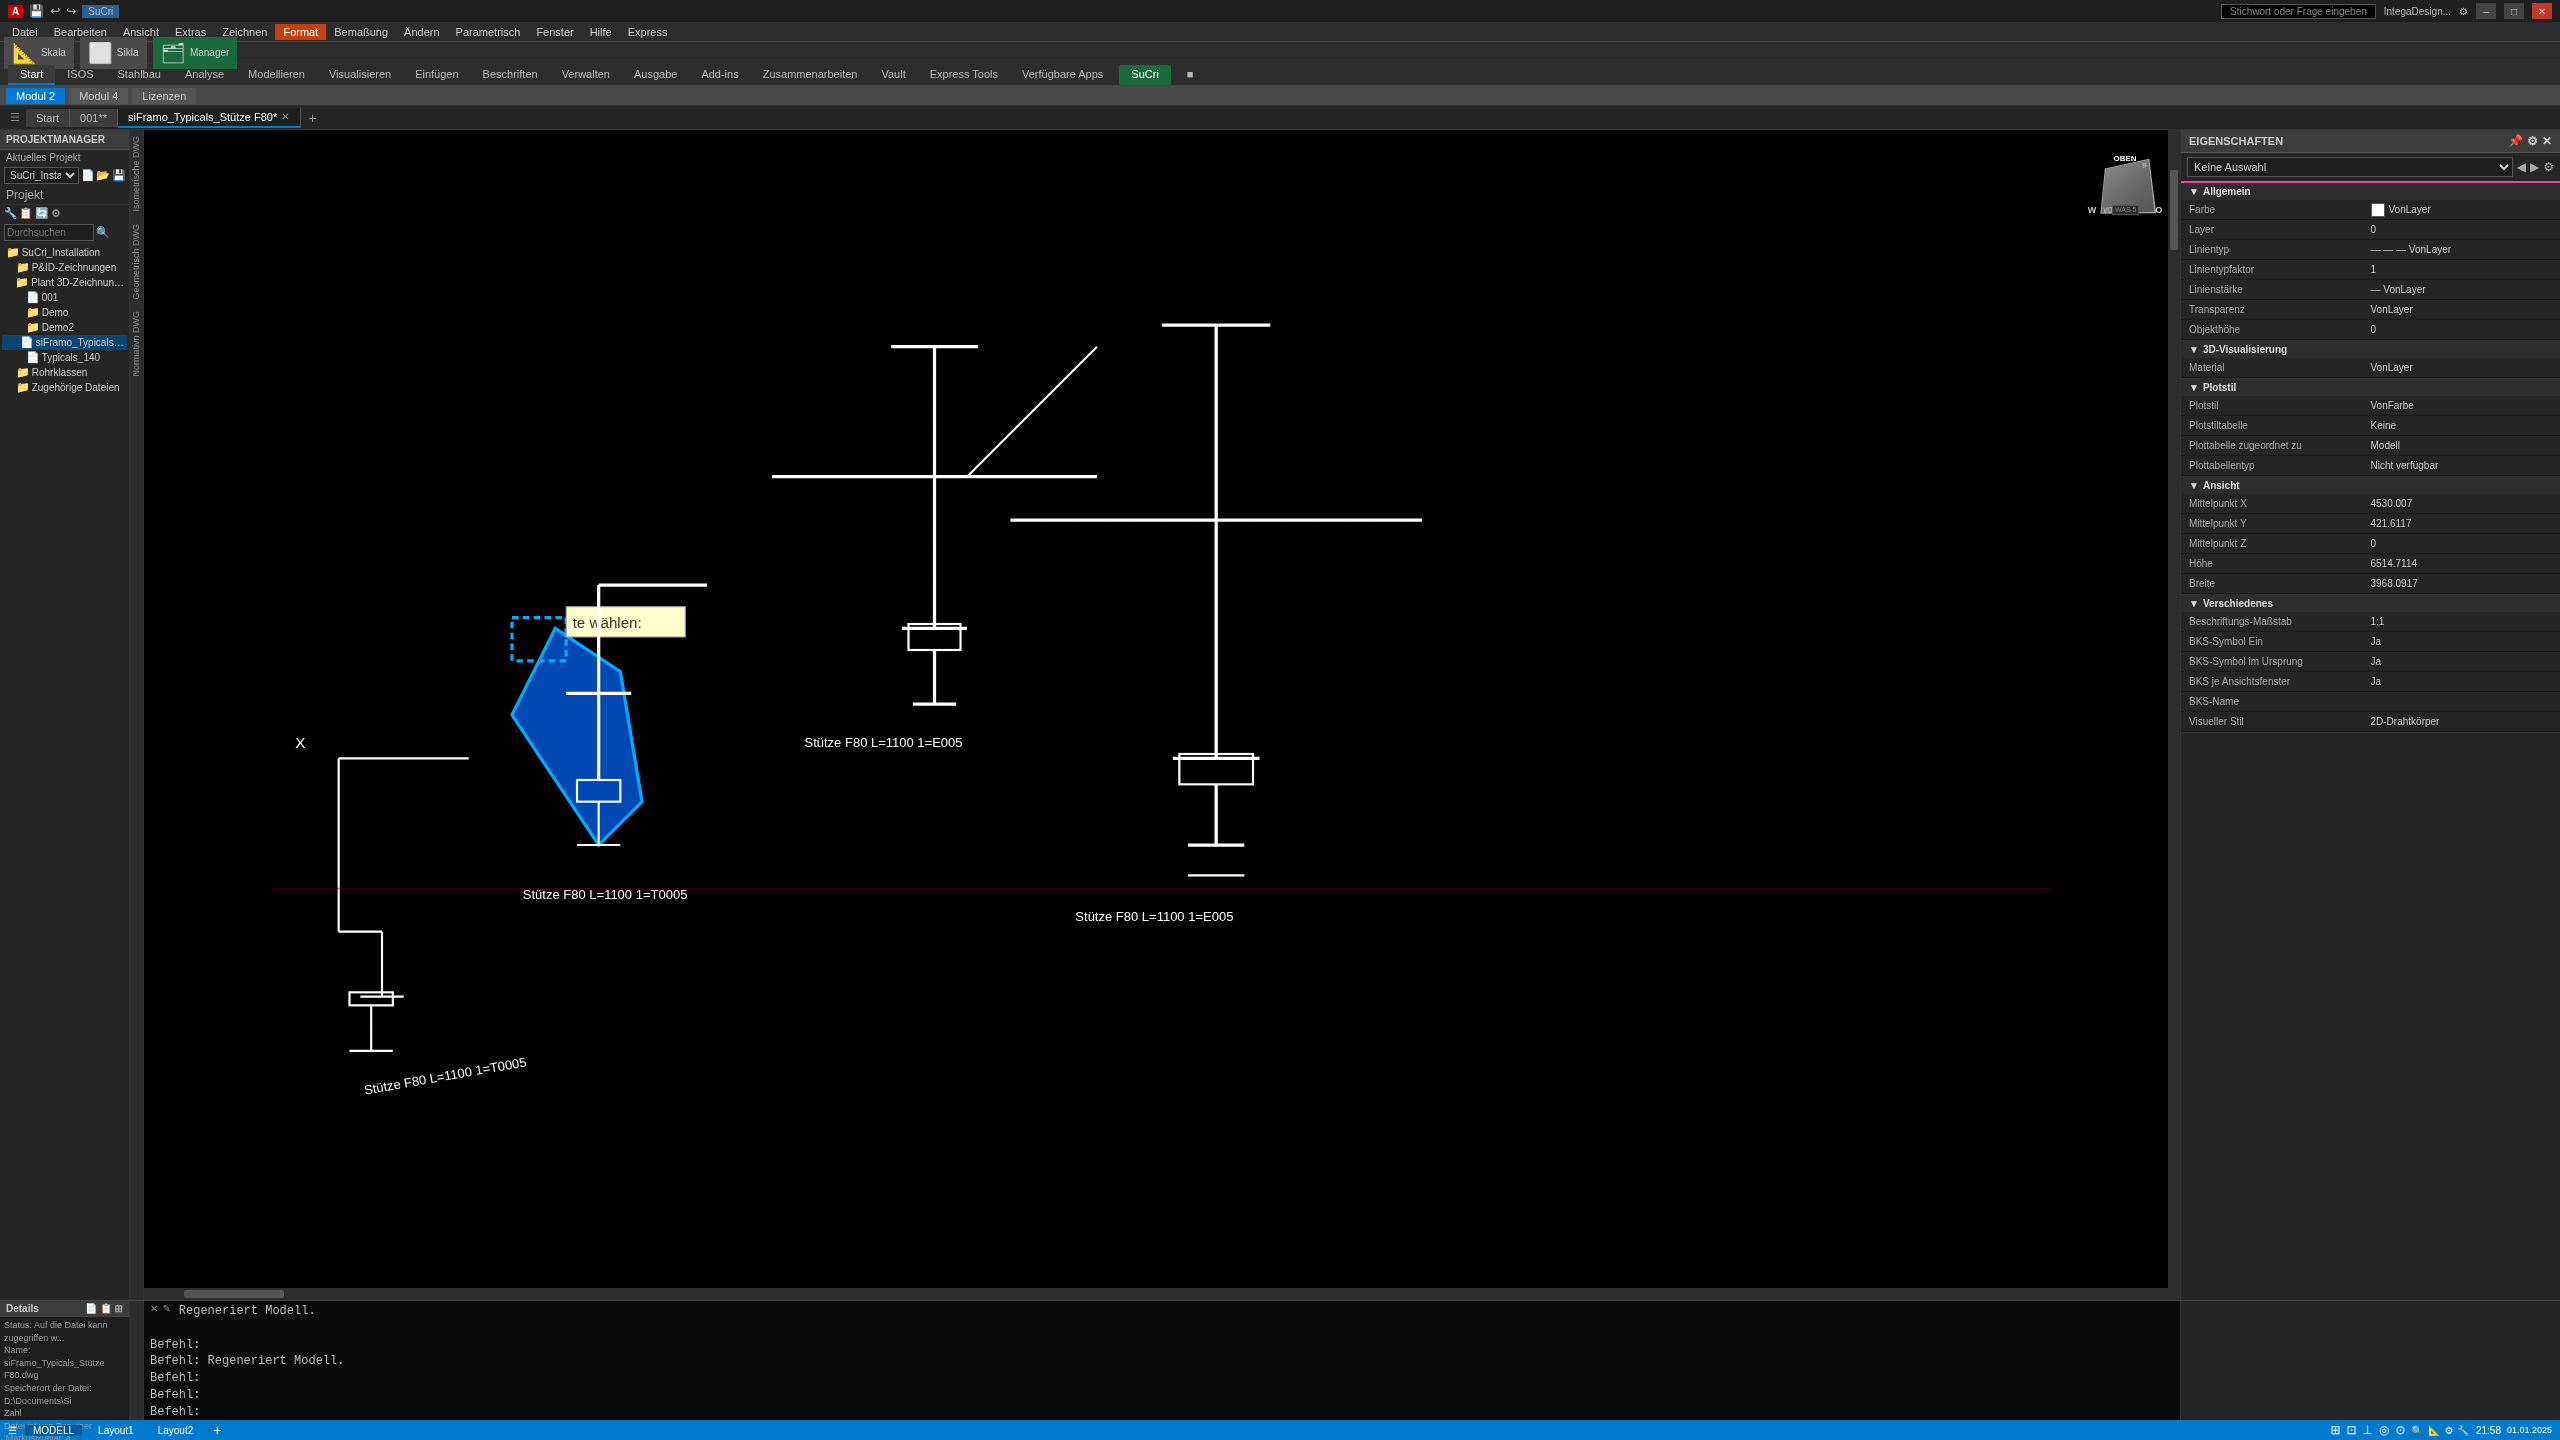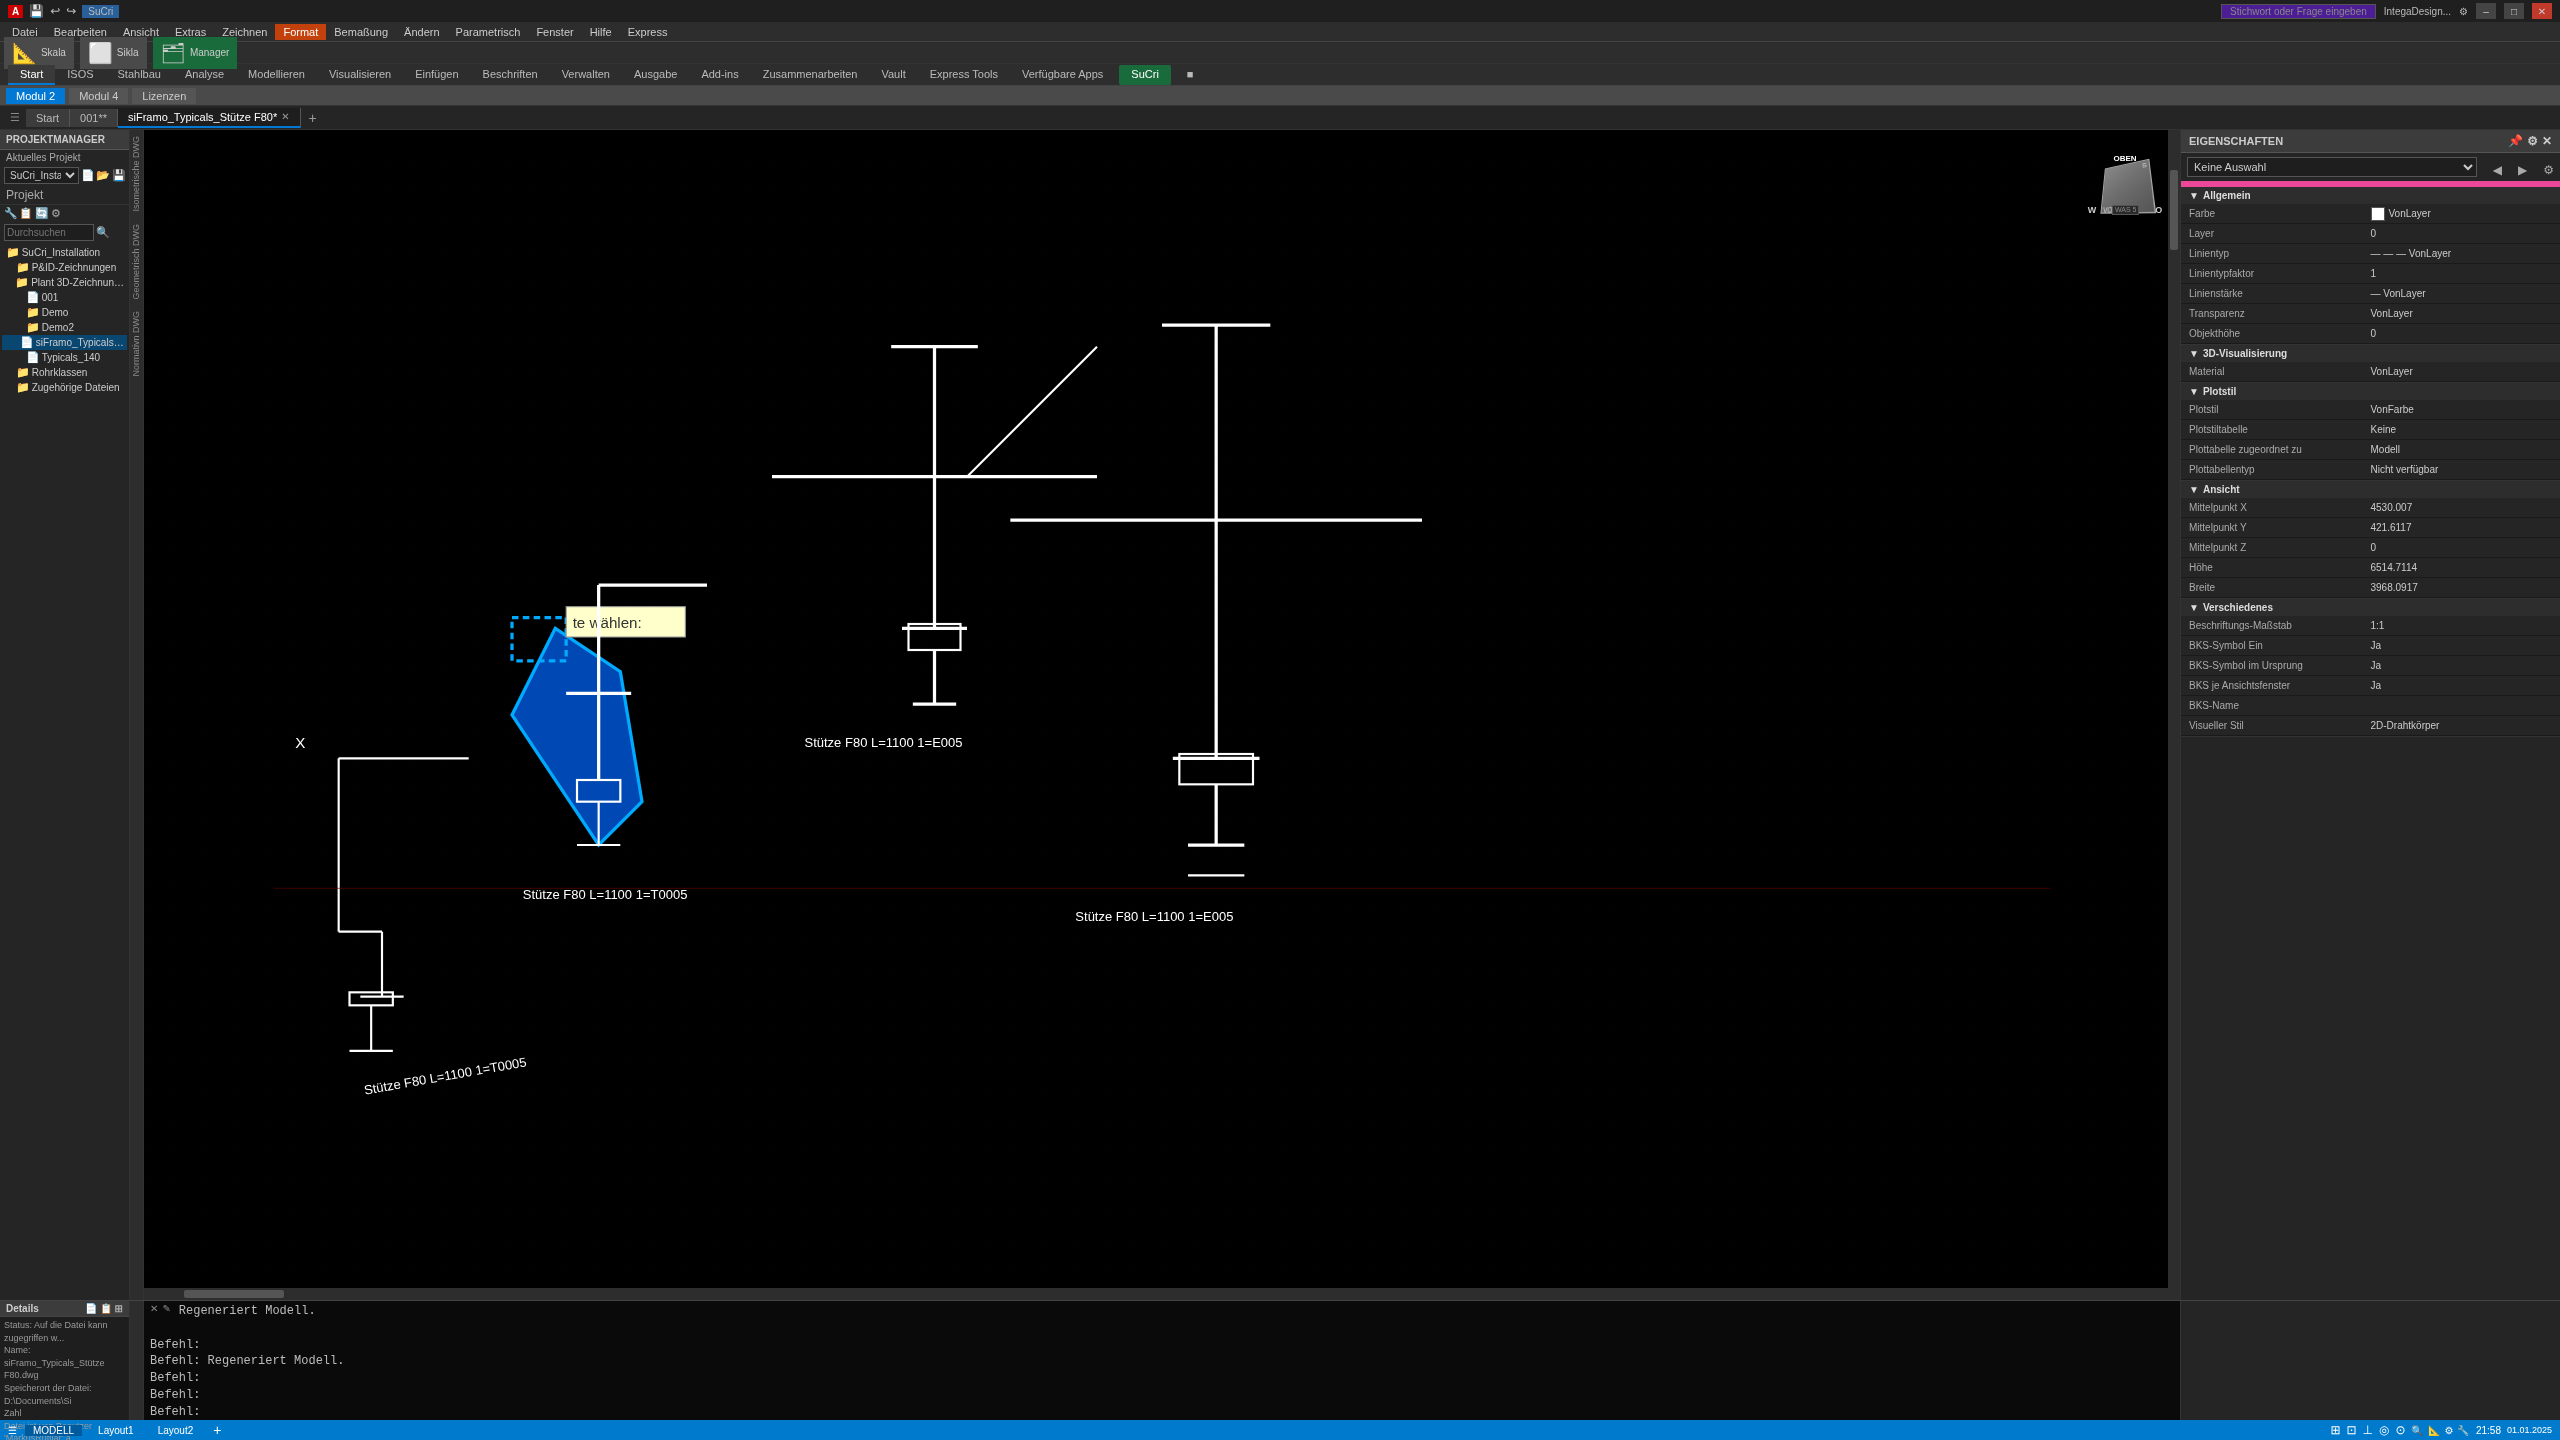--- a/index.html
+++ b/index.html
@@ -62,21 +62,21 @@
     #vert-labels { width: 14px; background: #2d2d2d; display: flex; flex-direction: column; border-right: 1px solid #333; }
     .vert-label { writing-mode: vertical-rl; text-orientation: mixed; transform: rotate(180deg); font-size: 9px; color: #888; padding: 6px 1px; cursor: pointer; white-space: nowrap; }
 
     
     #canvas-area { flex: 1; background: #000; position: relative; overflow: hidden; }
     #viewport-nav { position: absolute; top: 10px; right: 10px; width: 80px; height: 80px; }
 
     
     #right-panel { width: 380px; background: #252526; border-left: 1px solid #333; display: flex; flex-direction: column; }
     #props-header { background: #3c3c3c; padding: 4px 8px; font-size: 11px; font-weight: bold; color: #ccc; border-bottom: 1px solid #555; display: flex; align-items: center; justify-content: space-between; }
-    #props-selector { display: flex; align-items: flex-end; padding: 4px 6px; border-bottom: 6px solid #ec4899; gap: 16px; }
+    #props-selector { display: flex; align-items: center; padding: 4px 6px; border-bottom: 2px solid #ec4899; gap: 4px; }
     #props-selector select { flex: 1; background: #1e1e1e; color: #ccc; border: 1px solid #555; font-size: 11px; padding: 2px; }
     .props-section { border-bottom: 1px solid #333; }
     .props-section-header { background: #2d2d2d; padding: 3px 8px; font-size: 10px; font-weight: bold; color: #ddd; cursor: pointer; display: flex; align-items: center; gap: 4px; }
     .props-row { display: flex; align-items: center; padding: 2px 8px; border-bottom: 1px solid #1a1a1a; min-height: 20px; }
     .props-key { flex: 1; font-size: 10px; color: #aaa; }
     .props-val { flex: 1; font-size: 10px; color: #ccc; display: flex; align-items: center; gap: 4px; }
     .color-swatch { width: 14px; height: 14px; border: 1px solid #555; display: inline-block; }
 
     
     #status-bar { background: #007acc; height: 20px; display: flex; align-items: center; justify-content: space-between; padding: 0 8px; font-size: 10px; color: white; }
@@ -111,21 +111,21 @@
 
 <div id="title-bar">
   <div id="title-bar-left">
     <span style="background:#c00;color:white;padding:1px 4px;font-size:10px;font-weight:bold;">A</span>
     <span style="font-size:12px;">💾</span>
     <span style="font-size:12px;">↩</span>
     <span style="font-size:12px;">↪</span>
     <span style="background:#2a6099;padding:1px 6px;font-size:10px;">SuCri</span>
   </div>
   <div id="title-bar-right">
-    <span style="background:#4c1d95;border:1px solid #555;padding:1px 8px;font-size:10px;color:#888;text-align:right;">
+    <span style="background:#000000;border:1px solid #555;padding:1px 8px;font-size:10px;color:#888;text-align:right;">
       <span>Stichwort oder Frage eingeben</span>
     </span>
     <span>IntegaDesign...</span>
     <span>⚙</span>
     <span class="win-btn">–</span>
     <span class="win-btn">□</span>
     <span class="win-btn close">✕</span>
   </div>
 </div>
 

